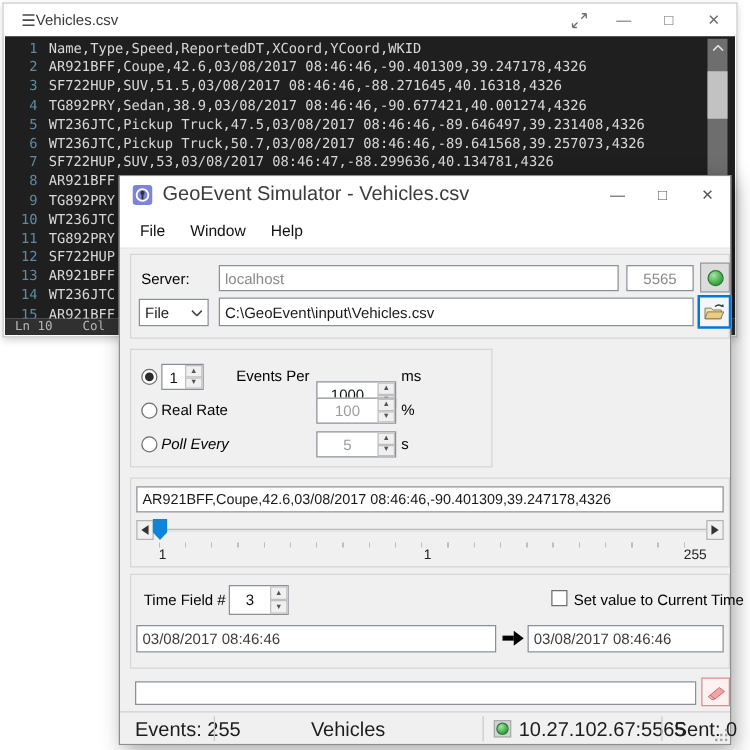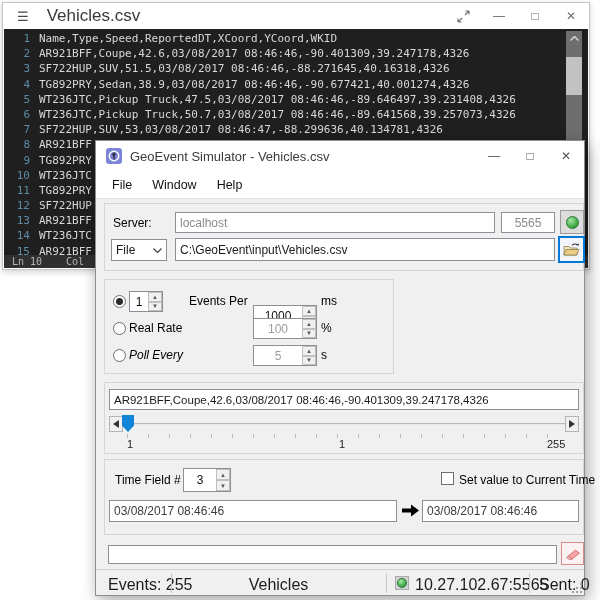--- a/index.html
+++ b/index.html
@@ -4,40 +4,40 @@
 <style>
   * { margin:0; padding:0; box-sizing:border-box; }
   html,body { width:600px; height:600px; background:#fff; font-family:"Liberation Sans",sans-serif; overflow:hidden; }
   .page { position:relative; width:600px; height:600px; }
 
   
   .editor-win { position:absolute; left:2px; top:2px; width:588px; height:268px; background:#fff;
     border:1px solid #c4c4c4; box-shadow:0 2px 6px rgba(0,0,0,.18); }
   .editor-titlebar { height:26px; display:flex; align-items:center; background:#fff; }
   .hamburger { margin-left:14px; font-size:13px; color:#4a4a4a; }
-  .editor-title { margin-left:18px; font-size:17px; color:#3a3a3a; }
+  .editor-title { font-size:12px; color:#3a3a3a; }
   .editor-controls { margin-left:auto; display:flex; align-items:center; height:100%; }
   .ectrl { width:36px; height:100%; display:flex; align-items:center; justify-content:center; color:#6e6e6e; font-size:12px; }
   .editor-body { position:absolute; left:1px; right:1px; top:26px; bottom:14px; background:#1f1f1f; overflow:hidden;
     font-family:"DejaVu Sans Mono",monospace; font-size:11px; padding-top:2px; }
   .code-line { display:flex; height:15.2px; line-height:15.2px; white-space:pre; }
   .lnum { width:26px; text-align:right; color:#5d8ba6; flex:none; }
   .ltext { margin-left:9px; color:#d8d8d8; }
   .editor-scrollbar { position:absolute; top:28px; right:7px; width:16px; height:226px; background:#6e6e6e; }
   .sb-up { height:15px; display:flex; align-items:center; justify-content:center; }
   .sb-thumb { position:absolute; top:26px; left:0; width:16px; height:38px; background:#c2c2c2; }
   .editor-status { position:absolute; left:1px; right:1px; bottom:1px; height:13px; background:#303030;
     font-family:"DejaVu Sans Mono",monospace; font-size:10px; color:#b5b5b5; line-height:13px; }
   .editor-status span { position:absolute; }
 
   
   .sim-win { position:absolute; left:95px; top:140px; width:490px; height:456px; background:#f0f0f0;
     border:1px solid #8f8f8f; box-shadow:3px 5px 16px rgba(0,0,0,.35); }
   .sim-titlebar { position:absolute; left:0; top:0; right:0; height:30px; background:#fff; display:flex; align-items:center; }
-  .sim-title { margin-left:8px; font-size:13px; color:#3b3b3b; }
+  .sim-title { margin-left:8px; font-size:16px; color:#3b3b3b; }
   .sim-controls { margin-left:auto; display:flex; height:100%; }
   .sctrl { width:36px; height:100%; display:flex; align-items:center; justify-content:center; color:#555; font-size:12px; }
   .sim-menubar { position:absolute; left:0; top:30px; right:0; height:28px; background:#fff; border-bottom:1px solid #e2e2e2;
     display:flex; align-items:center; }
   .menu-item { padding:0 10px; font-size:12.5px; color:#111; height:100%; display:flex; align-items:center; }
   .appicon { margin-left:10px; width:16px; height:16px; flex:none; }
 
   .groupbox { position:absolute; border:1px solid #d6d6d6; background:#f0f0f0; }
   .lbl { position:absolute; font-size:12px; color:#000; white-space:nowrap; }
   .tbox { position:absolute; background:#fff; border:1px solid #8a8f98; font-size:12px; color:#1a1a1a;

